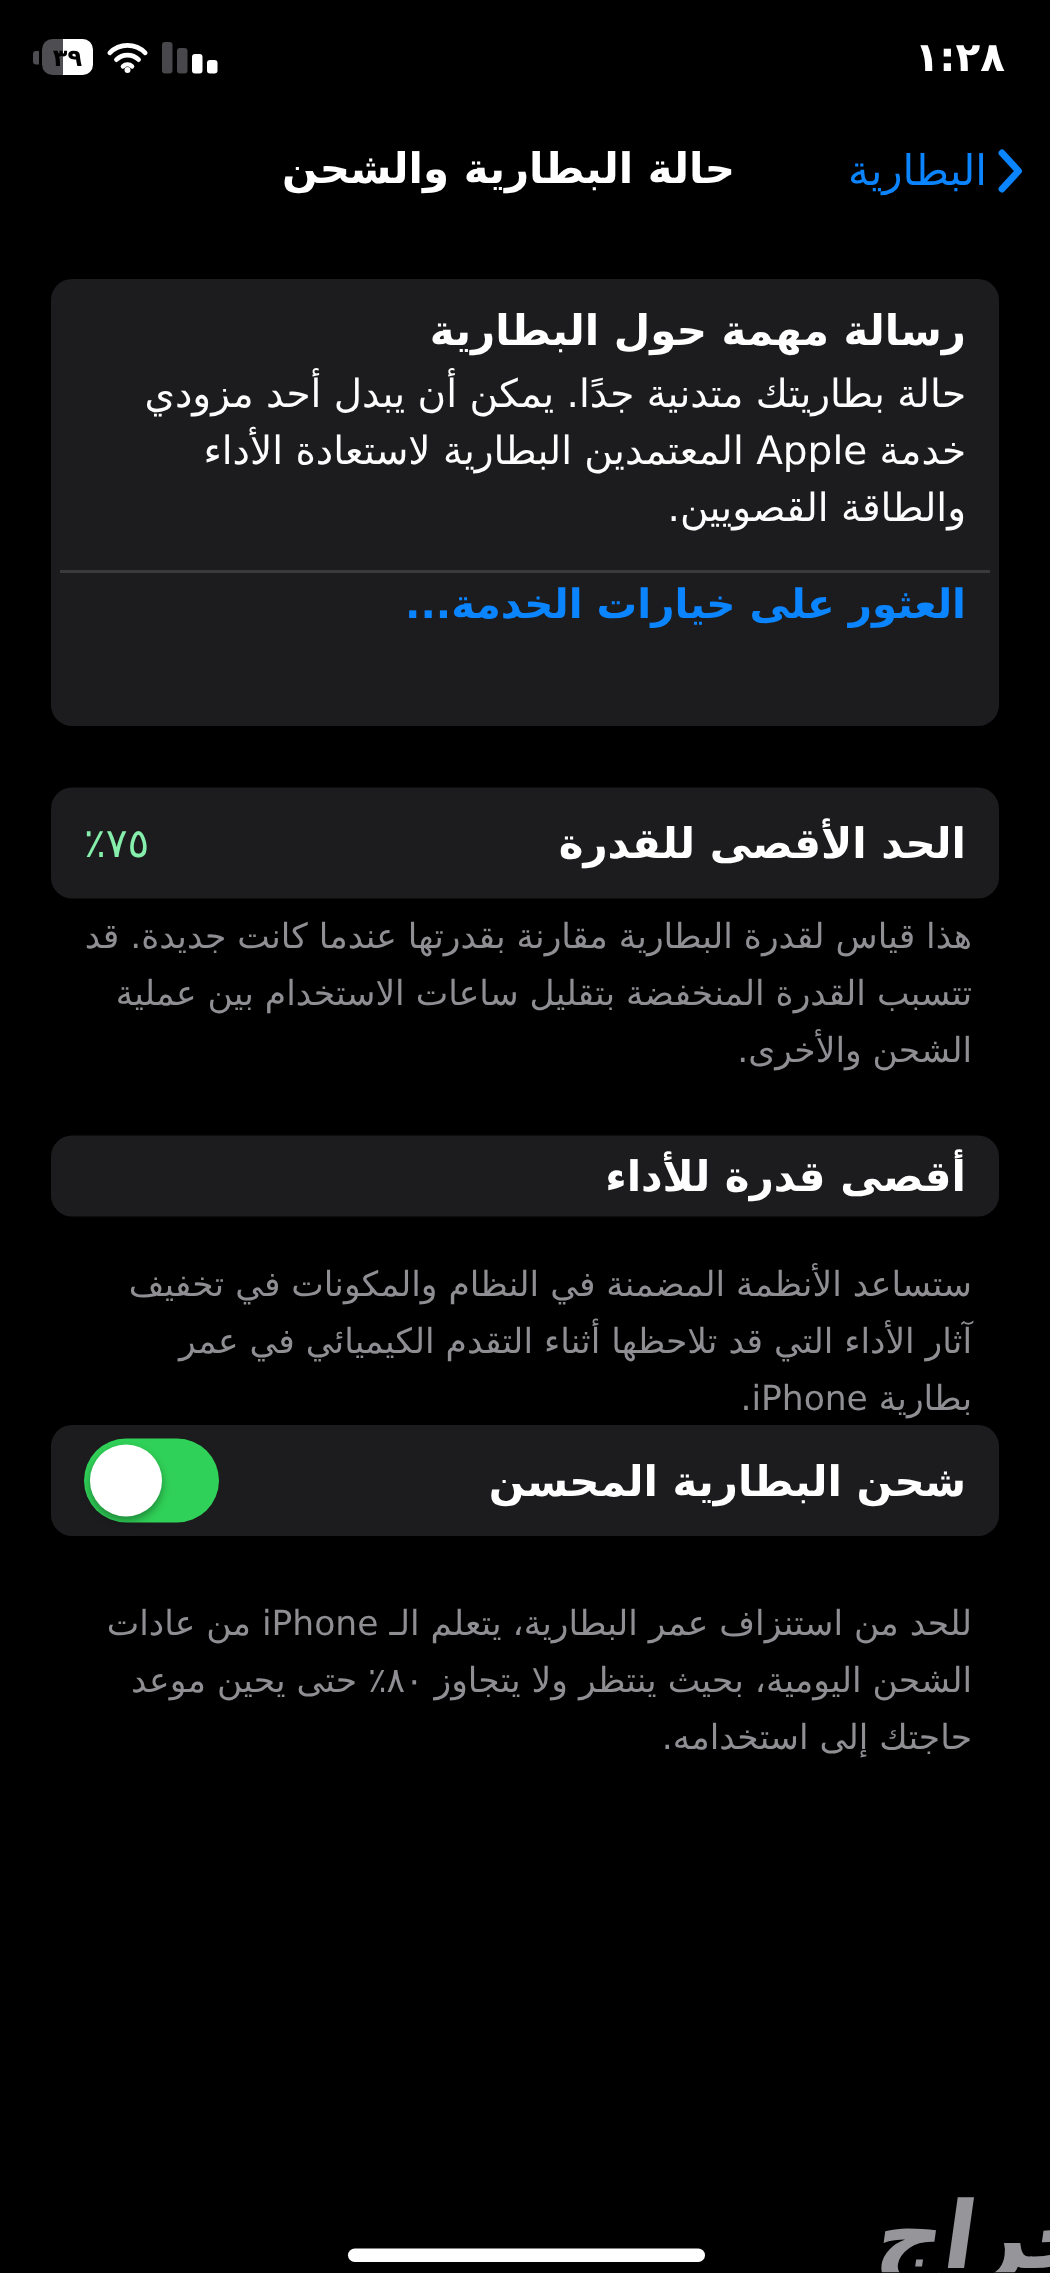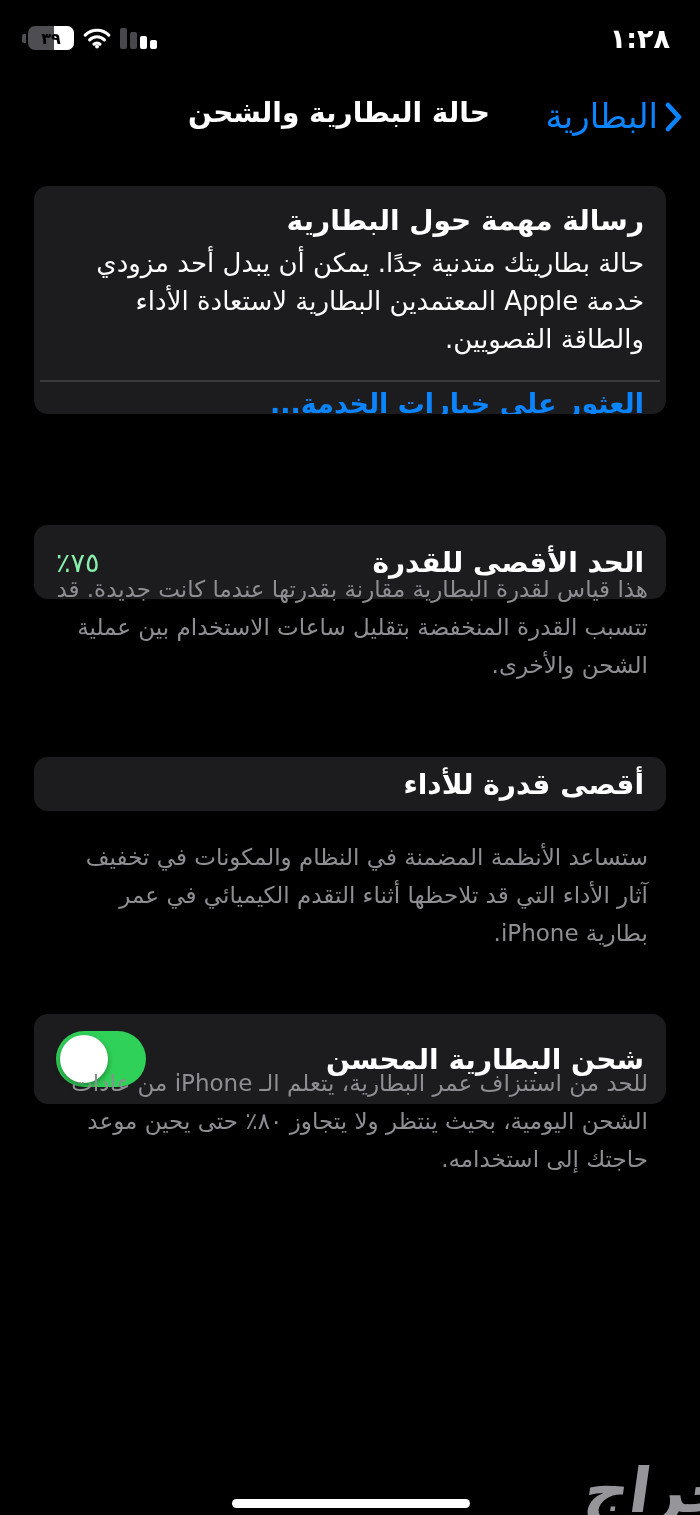--- a/index.html
+++ b/index.html
@@ -12,21 +12,21 @@
   }
 
   
   .status-bar {
     position:absolute; top:16px; left:0; right:0; height:44px;
     display:flex; justify-content:space-between; align-items:center;
     padding:0 30px 0 28px;
   }
   .sb-time { font-size:27px; font-weight:600; color:#fff; letter-spacing:.5px; }
   .sb-icons { display:flex; direction:ltr; align-items:center; gap:9px; }
-  .battery { position:relative; width:46px; height:24px; border-radius:7px;
+  .battery { position:relative; width:34px; height:24px; border-radius:7px;
     background:#4d4d52; direction:ltr; }
   .battery-cap { position:absolute; left:-6px; top:8px; width:4px; height:9px;
     border-radius:2px 0 0 2px; background:#4d4d52; }
   .battery-fill { position:absolute; right:0; top:0; bottom:0; width:20px;
     background:#fff; border-radius:0 7px 7px 0; }
   .battery-num { position:absolute; inset:0; display:flex; align-items:center;
     justify-content:center; font-size:16px; font-weight:700; color:#000; }
   .cellular { display:flex; align-items:flex-end; gap:3px; height:22px; }
   .cellular i { display:block; width:7px; border-radius:2px; }
   .cellular .b1 { height:21px; background:#47474c; }
@@ -35,47 +35,47 @@
   .cellular .b4 { height:9px;  background:#fff; }
 
   
   .nav-title {
     position:absolute; top:96px; right:210px;
     font-size:28px; font-weight:700; color:#fff; white-space:nowrap;
   }
   .back-button {
     position:absolute; top:96px; right:18px;
     display:flex; align-items:center; gap:7px;
-    font-size:34px; color:#0a84ff; cursor:pointer; white-space:nowrap;
+    font-size:28px; color:#0a84ff; cursor:pointer; white-space:nowrap;
   }
   .back-chevron { flex:0 0 auto; margin-top:2px; }
 
   
   .card {
     position:absolute; left:34px; right:34px;
     background:#1c1c1e; border-radius:14px; overflow:hidden;
   }
-  .card-message { top:186px; height:228px; padding:0 22px; }
+  .card-message { top:186px; height:298px; padding:0 22px; }
   .msg-title { margin-top:15px; font-size:28px; font-weight:700; line-height:40px; }
   .msg-body  { margin-top:3px; font-size:26px; line-height:38px; color:#fdfdfd; }
   .msg-sep   { height:1.5px; background:#3a3a3c; margin:22px -16px 0; }
   .msg-link  { margin-top:6px; font-size:27px; font-weight:600; color:#0a84ff; cursor:pointer; }
 
   .row { display:flex; align-items:center; justify-content:space-between; padding:0 22px; }
   .card-capacity { top:525px; height:74px; }
   .card-peak     { top:757px; height:54px; }
-  .card-charging { top:1014px; height:90px;text-align:right; }
+  .card-charging { top:950px; height:74px;text-align:right; }
   .row-label { font-size:28px; font-weight:600; color:#fff; }
   .row-value { font-size:27px; color:#86efac; }
 
   .footer-note {
     position:absolute; left:34px; right:34px; padding:0 18px;
     font-size:23px; line-height:38px; color:#8e8e93;
   }
-  .footer-capacity { top:570px;text-align:right; }
+  .footer-capacity { top:606px;text-align:right; }
   .footer-peak     { top:838px; }
   .footer-charging { top:1064px; }
 
   
   .toggle {
     position:relative; width:90px; height:56px; border-radius:28px;
     background:#30d158; flex:0 0 auto; cursor:pointer;
   }
   .toggle-knob {
     position:absolute; top:4px; left:4px; width:48px; height:48px;

